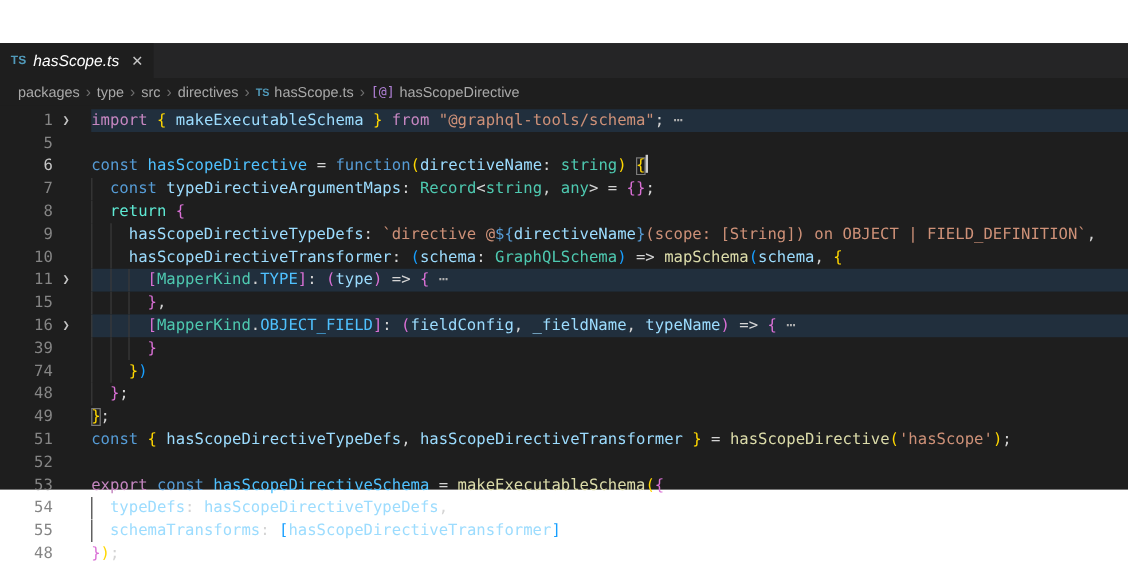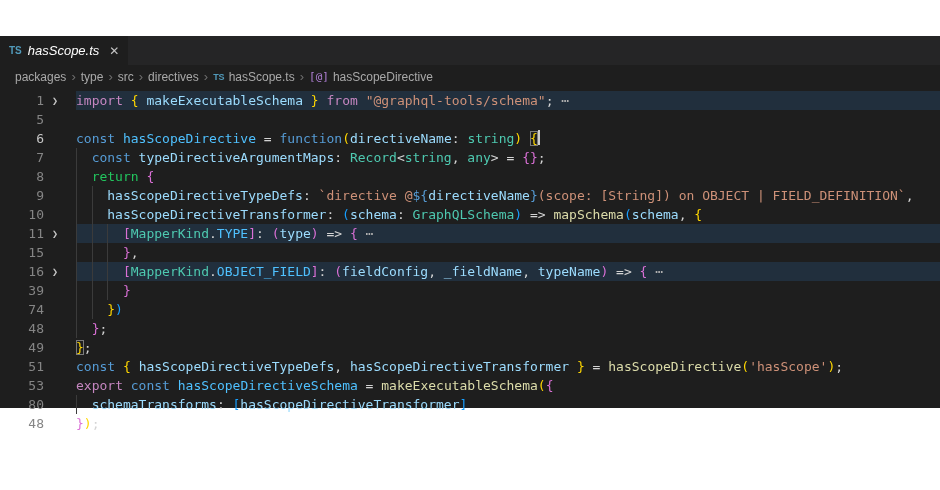--- a/index.html
+++ b/index.html
@@ -111,21 +111,21 @@
         <div class="code"><span class="tk tk-kw2" style="color: rgb(86, 156, 214);">const</span><span class="tk tk-pl" style="color: rgb(212, 212, 212);"> </span><span class="tk tk-cvar" style="color: rgb(79, 193, 255);">hasScopeDirective</span><span class="tk tk-pl" style="color: rgb(212, 212, 212);"> = </span><span class="tk tk-kw2" style="color: rgb(86, 156, 214);">function</span><span class="tk tk-b0" style="color: rgb(255, 215, 0);">(</span><span class="tk tk-var" style="color: rgb(156, 220, 254);">directiveName</span><span class="tk tk-pl" style="color: rgb(212, 212, 212);">: </span><span class="tk tk-type" style="color: rgb(78, 201, 176);">string</span><span class="tk tk-b0" style="color: rgb(255, 215, 0);">)</span><span class="tk tk-pl" style="color: rgb(212, 212, 212);"> </span><span class="tk tk-b0 boxed" style="color: rgb(255, 215, 0);">{</span><span class="cursor"></span></div>
       </div>
       <div class="row">
         <div class="num">7</div>
         <div class="chev"></div>
         <div class="code"><span class="ig"></span><span class="tk tk-kw2" style="color: rgb(86, 156, 214);">const</span><span class="tk tk-pl" style="color: rgb(212, 212, 212);"> </span><span class="tk tk-var" style="color: rgb(156, 220, 254);">typeDirectiveArgumentMaps</span><span class="tk tk-pl" style="color: rgb(212, 212, 212);">: </span><span class="tk tk-type" style="color: rgb(78, 201, 176);">Record</span><span class="tk tk-pl" style="color: rgb(212, 212, 212);">&lt;</span><span class="tk tk-type" style="color: rgb(78, 201, 176);">string</span><span class="tk tk-pl" style="color: rgb(212, 212, 212);">, </span><span class="tk tk-type" style="color: rgb(78, 201, 176);">any</span><span class="tk tk-pl" style="color: rgb(212, 212, 212);">&gt; = </span><span class="tk tk-b1" style="color: rgb(218, 112, 214);">{</span><span class="tk tk-b1" style="color: rgb(218, 112, 214);">}</span><span class="tk tk-pl" style="color: rgb(212, 212, 212);">;</span></div>
       </div>
       <div class="row">
         <div class="num">8</div>
         <div class="chev"></div>
-        <div class="code"><span class="ig"></span><span class="tk tk-kw" style="color: #22c55e;">return</span><span class="tk tk-pl" style="color: rgb(212, 212, 212);"> </span><span class="tk tk-b1" style="color: rgb(218, 112, 214);">{</span></div>
+        <div class="code"><span class="ig"></span><span class="tk tk-kw" style="color: #5eead4;">return</span><span class="tk tk-pl" style="color: rgb(212, 212, 212);"> </span><span class="tk tk-b1" style="color: rgb(218, 112, 214);">{</span></div>
       </div>
       <div class="row">
         <div class="num">9</div>
         <div class="chev"></div>
         <div class="code"><span class="ig"></span><span class="ig"></span><span class="tk tk-var" style="color: rgb(156, 220, 254);">hasScopeDirectiveTypeDefs</span><span class="tk tk-pl" style="color: rgb(212, 212, 212);">: </span><span class="tk tk-str" style="color: rgb(206, 145, 120);">`directive @</span><span class="tk tk-tp" style="color: rgb(86, 156, 214);">${</span><span class="tk tk-var" style="color: rgb(156, 220, 254);">directiveName</span><span class="tk tk-tp" style="color: rgb(86, 156, 214);">}</span><span class="tk tk-str" style="color: rgb(206, 145, 120);">(scope: [String]) on OBJECT | FIELD_DEFINITION`</span><span class="tk tk-pl" style="color: rgb(212, 212, 212);">,</span></div>
       </div>
       <div class="row">
         <div class="num">10</div>
         <div class="chev"></div>
         <div class="code"><span class="ig"></span><span class="ig"></span><span class="tk tk-var" style="color: rgb(156, 220, 254);">hasScopeDirectiveTransformer</span><span class="tk tk-pl" style="color: rgb(212, 212, 212);">: </span><span class="tk tk-b2" style="color: rgb(23, 159, 255);">(</span><span class="tk tk-var" style="color: rgb(156, 220, 254);">schema</span><span class="tk tk-pl" style="color: rgb(212, 212, 212);">: </span><span class="tk tk-type" style="color: rgb(78, 201, 176);">GraphQLSchema</span><span class="tk tk-b2" style="color: rgb(23, 159, 255);">)</span><span class="tk tk-pl" style="color: rgb(212, 212, 212);"> =&gt; </span><span class="tk tk-fn" style="color: rgb(220, 220, 170);">mapSchema</span><span class="tk tk-b2" style="color: rgb(23, 159, 255);">(</span><span class="tk tk-var" style="color: rgb(156, 220, 254);">schema</span><span class="tk tk-pl" style="color: rgb(212, 212, 212);">, </span><span class="tk tk-b0" style="color: rgb(255, 215, 0);">{</span></div>
@@ -164,26 +164,36 @@
         <div class="num">49</div>
         <div class="chev"></div>
         <div class="code"><span class="tk tk-b0 boxed" style="color: rgb(255, 215, 0);">}</span><span class="tk tk-pl" style="color: rgb(212, 212, 212);">;</span></div>
       </div>
       <div class="row">
         <div class="num">51</div>
         <div class="chev"></div>
         <div class="code"><span class="tk tk-kw2" style="color: rgb(86, 156, 214);">const</span><span class="tk tk-pl" style="color: rgb(212, 212, 212);"> </span><span class="tk tk-b0" style="color: rgb(255, 215, 0);">{</span><span class="tk tk-pl" style="color: rgb(212, 212, 212);"> </span><span class="tk tk-var" style="color: rgb(156, 220, 254);">hasScopeDirectiveTypeDefs</span><span class="tk tk-pl" style="color: rgb(212, 212, 212);">, </span><span class="tk tk-var" style="color: rgb(156, 220, 254);">hasScopeDirectiveTransformer</span><span class="tk tk-pl" style="color: rgb(212, 212, 212);"> </span><span class="tk tk-b0" style="color: rgb(255, 215, 0);">}</span><span class="tk tk-pl" style="color: rgb(212, 212, 212);"> = </span><span class="tk tk-fn" style="color: rgb(220, 220, 170);">hasScopeDirective</span><span class="tk tk-b0" style="color: rgb(255, 215, 0);">(</span><span class="tk tk-str" style="color: rgb(206, 145, 120);">'hasScope'</span><span class="tk tk-b0" style="color: rgb(255, 215, 0);">)</span><span class="tk tk-pl" style="color: rgb(212, 212, 212);">;</span></div>
       </div>
       <div class="row">
+        <div class="num">52</div>
+        <div class="chev"></div>
+        <div class="code"></div>
+      </div>
+      <div class="row">
         <div class="num">53</div>
         <div class="chev"></div>
         <div class="code"><span class="tk tk-kw" style="color: rgb(197, 134, 192);">export</span><span class="tk tk-pl" style="color: rgb(212, 212, 212);"> </span><span class="tk tk-kw2" style="color: rgb(86, 156, 214);">const</span><span class="tk tk-pl" style="color: rgb(212, 212, 212);"> </span><span class="tk tk-cvar" style="color: rgb(79, 193, 255);">hasScopeDirectiveSchema</span><span class="tk tk-pl" style="color: rgb(212, 212, 212);"> = </span><span class="tk tk-fn" style="color: rgb(220, 220, 170);">makeExecutableSchema</span><span class="tk tk-b0" style="color: rgb(255, 215, 0);">(</span><span class="tk tk-b1" style="color: rgb(218, 112, 214);">{</span></div>
       </div>
       <div class="row">
-        <div class="num">80</div>
+        <div class="num">54</div>
+        <div class="chev"></div>
+        <div class="code"><span class="ig"></span><span class="tk tk-var" style="color: rgb(156, 220, 254);">typeDefs</span><span class="tk tk-pl" style="color: rgb(212, 212, 212);">: </span><span class="tk tk-var" style="color: rgb(156, 220, 254);">hasScopeDirectiveTypeDefs</span><span class="tk tk-pl" style="color: rgb(212, 212, 212);">,</span></div>
+      </div>
+      <div class="row">
+        <div class="num">55</div>
         <div class="chev"></div>
         <div class="code"><span class="ig"></span><span class="tk tk-var" style="color: rgb(156, 220, 254);">schemaTransforms</span><span class="tk tk-pl" style="color: rgb(212, 212, 212);">: </span><span class="tk tk-b2" style="color: rgb(23, 159, 255);">[</span><span class="tk tk-var" style="color: rgb(156, 220, 254);">hasScopeDirectiveTransformer</span><span class="tk tk-b2" style="color: rgb(23, 159, 255);">]</span></div>
       </div>
       <div class="row">
         <div class="num">48</div>
         <div class="chev"></div>
         <div class="code"><span class="tk tk-b1" style="color: rgb(218, 112, 214);">}</span><span class="tk tk-b0" style="color: rgb(255, 215, 0);">)</span><span class="tk tk-pl" style="color: rgb(212, 212, 212);">;</span></div>
       </div>
     </div>
 

